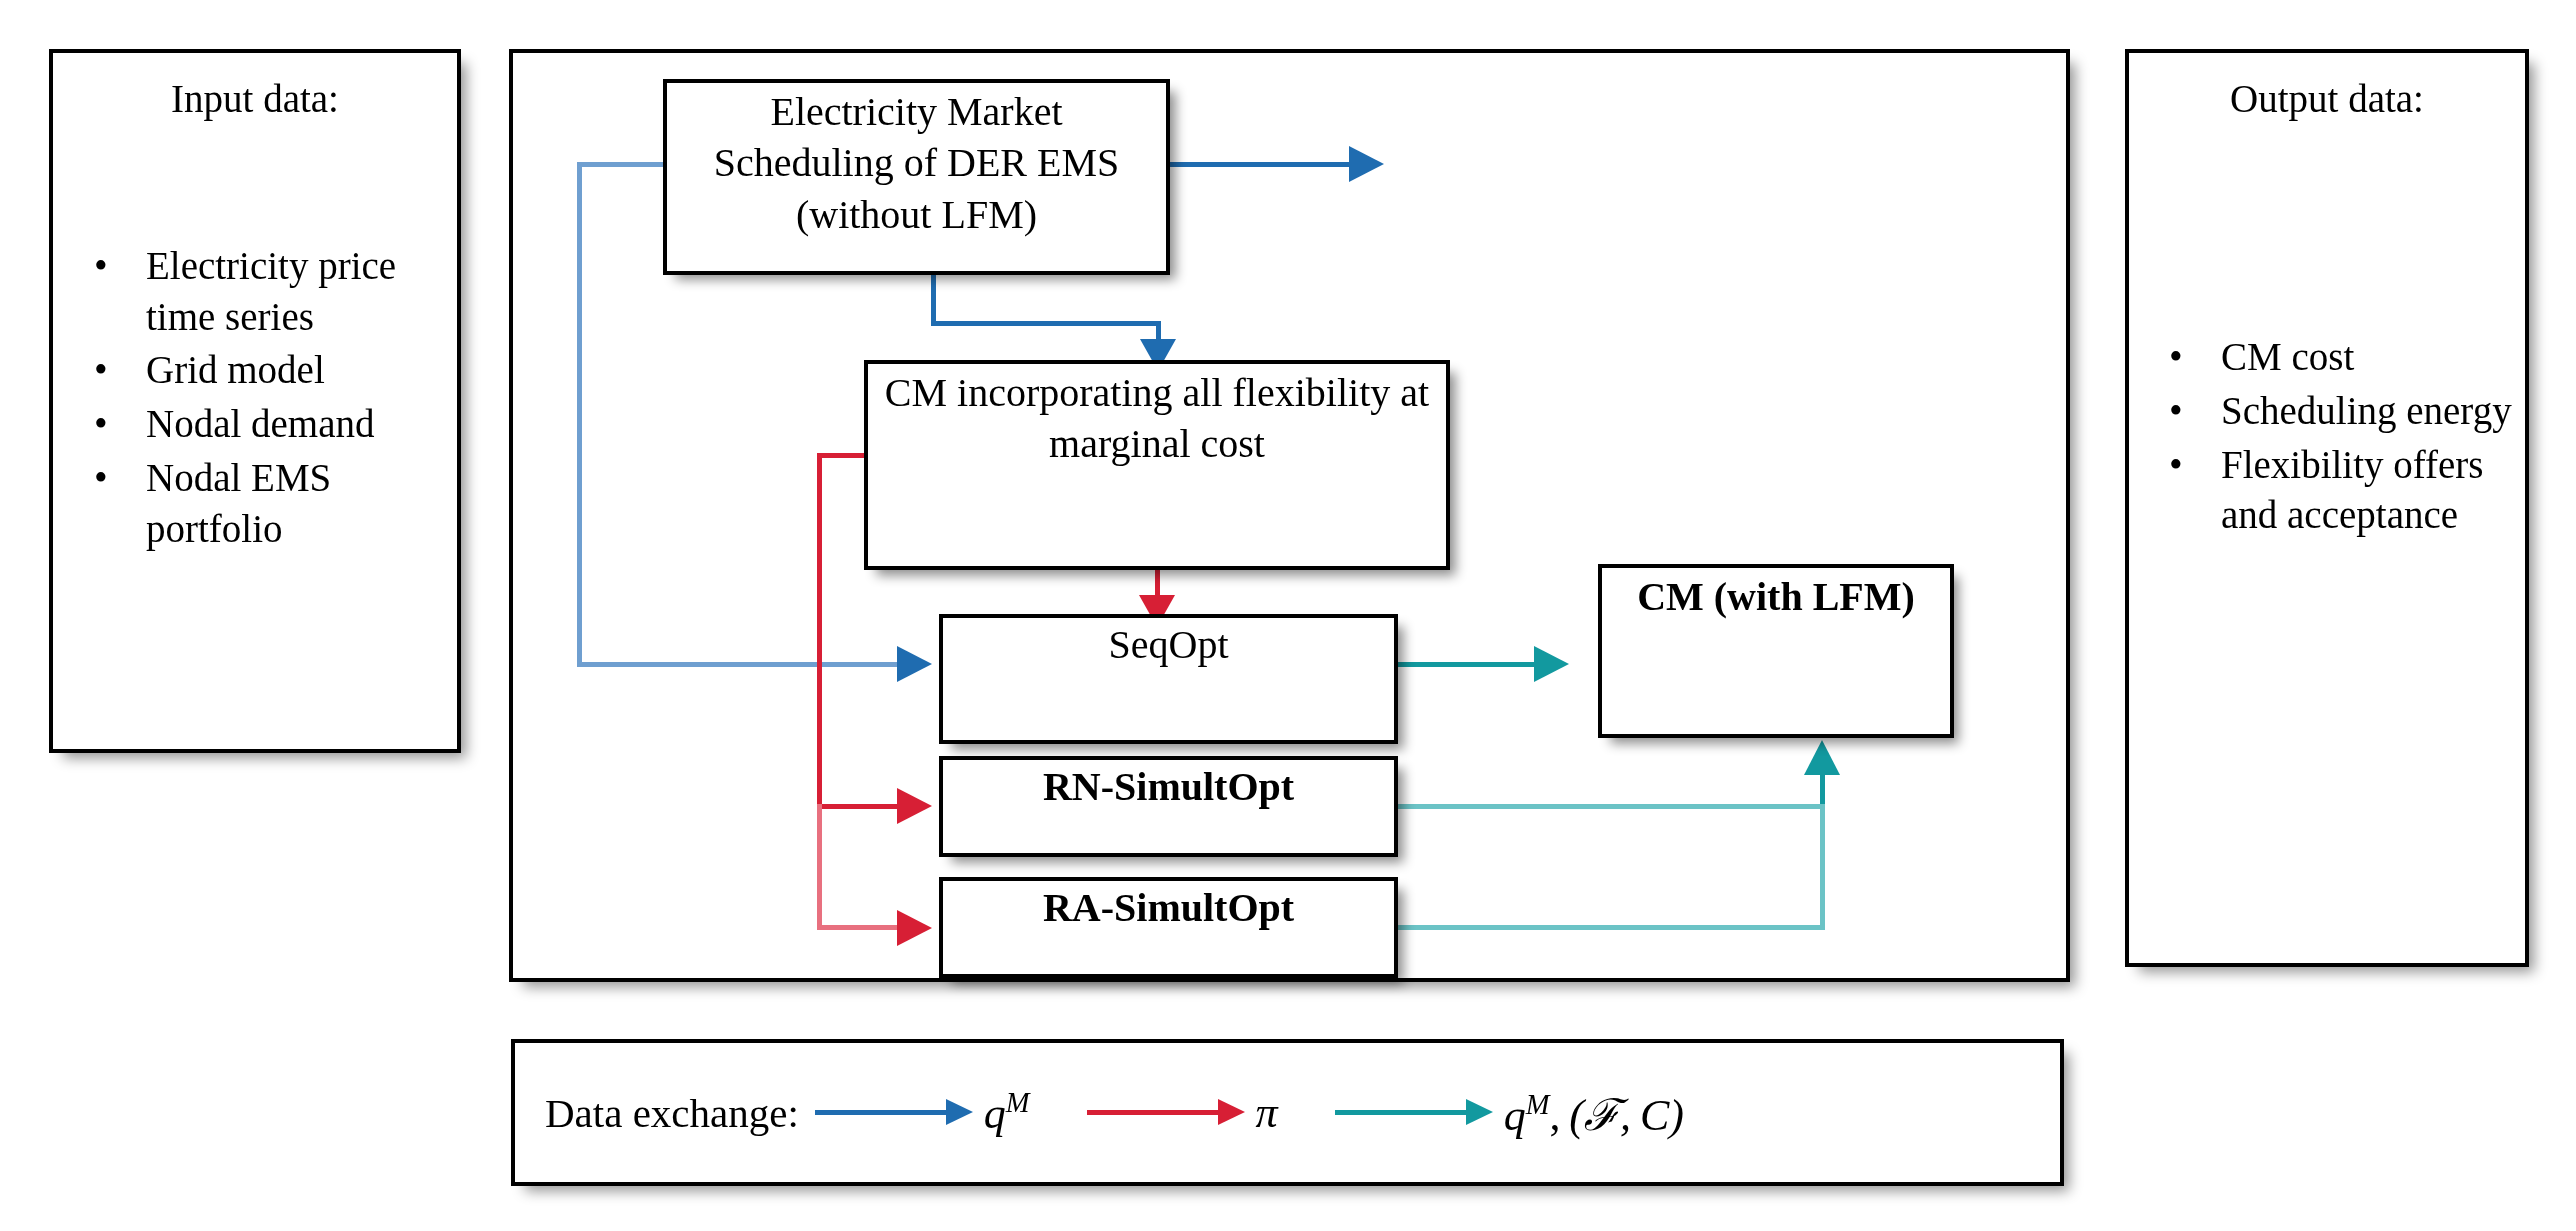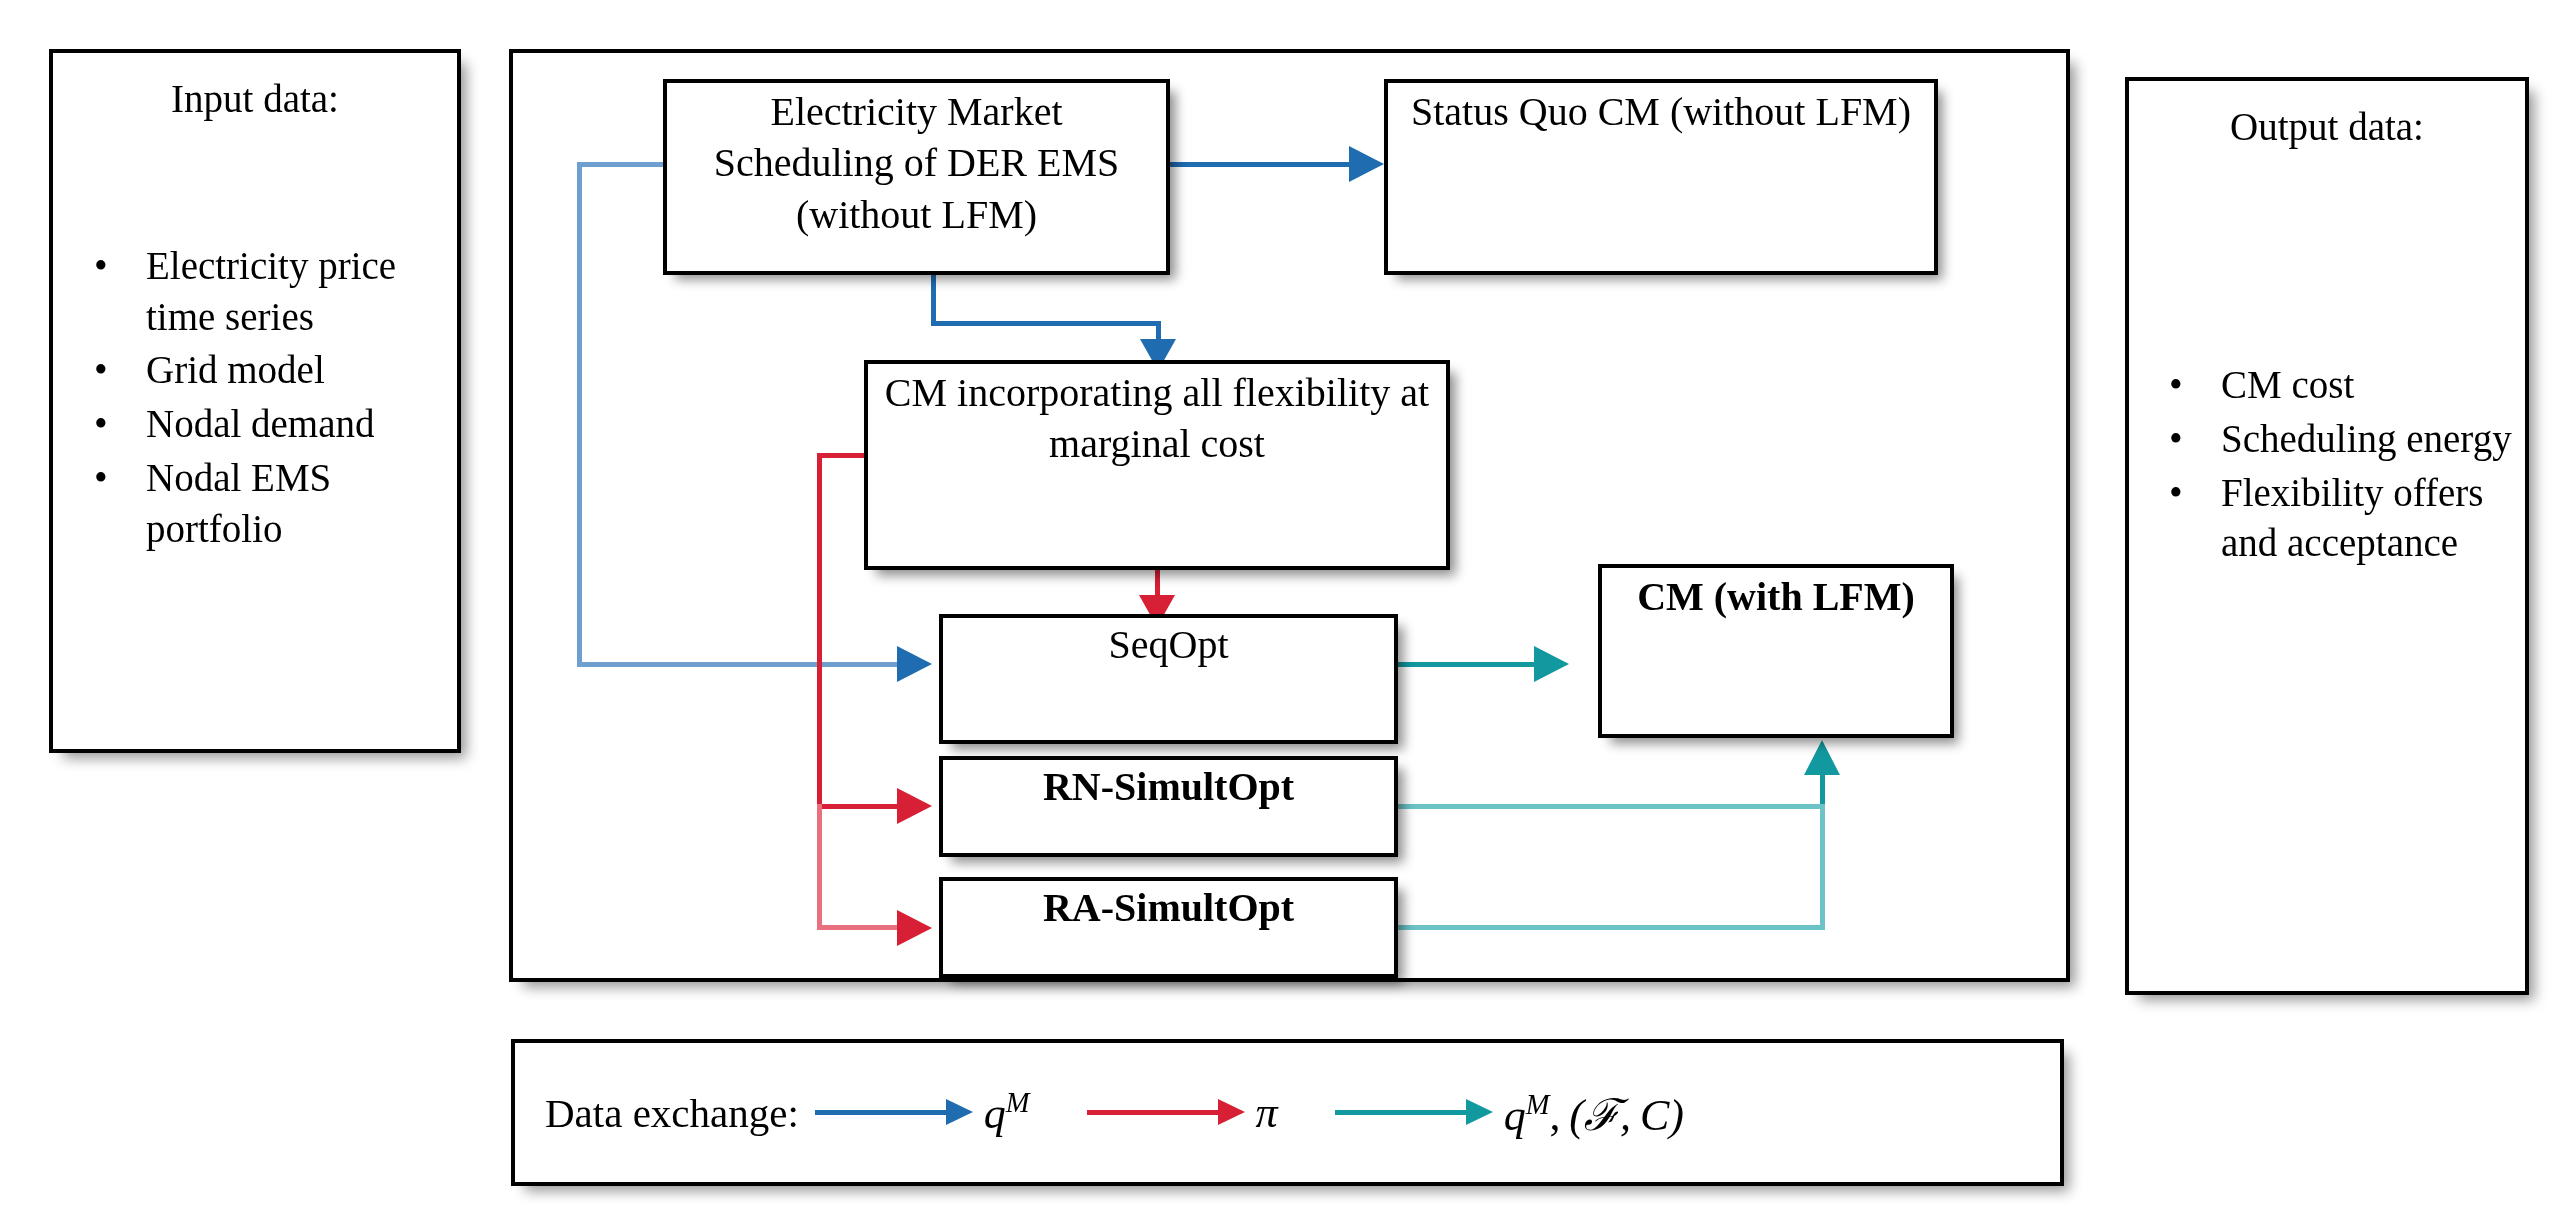--- a/index.html
+++ b/index.html
@@ -25,21 +25,21 @@
   .panel{
     border-width:4px;
     box-shadow:10.3px 10.3px 12.7px -4px rgba(0,0,0,0.42);
     align-items:flex-start;
     justify-content:flex-start;
     z-index:1;
   }
 
   
   #input-panel{left:49px;top:49px;width:412px;height:704px;}
-  #output-panel{left:2125px;top:49px;width:404px;height:918px;margin-top:28px;}
+  #output-panel{left:2125px;top:49px;width:404px;height:918px;}
   .panel-inner{
     width:100%;height:100%;
     display:flex;flex-direction:column;
     padding:16px 0 0 0;
     box-sizing:border-box;
   }
   .panel-title{
     width:100%;
     text-align:center;
     font-size:39px;
@@ -183,23 +183,20 @@
   <div class="conn v" style="left:1820px;top:774px;height:32px;background:#12999f;"></div>
   <div class="arrow up" style="left:1804px;top:740px;border-bottom:35px solid #12999f;"></div>
 
   <div class="conn h" style="left:1398px;top:925px;width:427px;background:#6bc3c6;"></div>
   <div class="conn v" style="left:1820px;top:804px;height:123px;background:#6bc3c6;"></div>
 
   <div class="box" id="box-ems">
     <div class="box-text">Electricity Market Scheduling of DER EMS (without LFM)</div>
   </div>
 
-  <div class="box" id="box-statusquo">
-    <div class="box-text">Status Quo CM (without LFM)</div>
-  </div>
 
   <div class="box" id="box-cm-marginal">
     <div class="box-text">CM incorporating all flexibility at marginal cost</div>
   </div>
 
   <div class="box" id="box-seqopt">
     <div class="box-text">SeqOpt</div>
   </div>
 
   <div class="box" id="box-rn">

